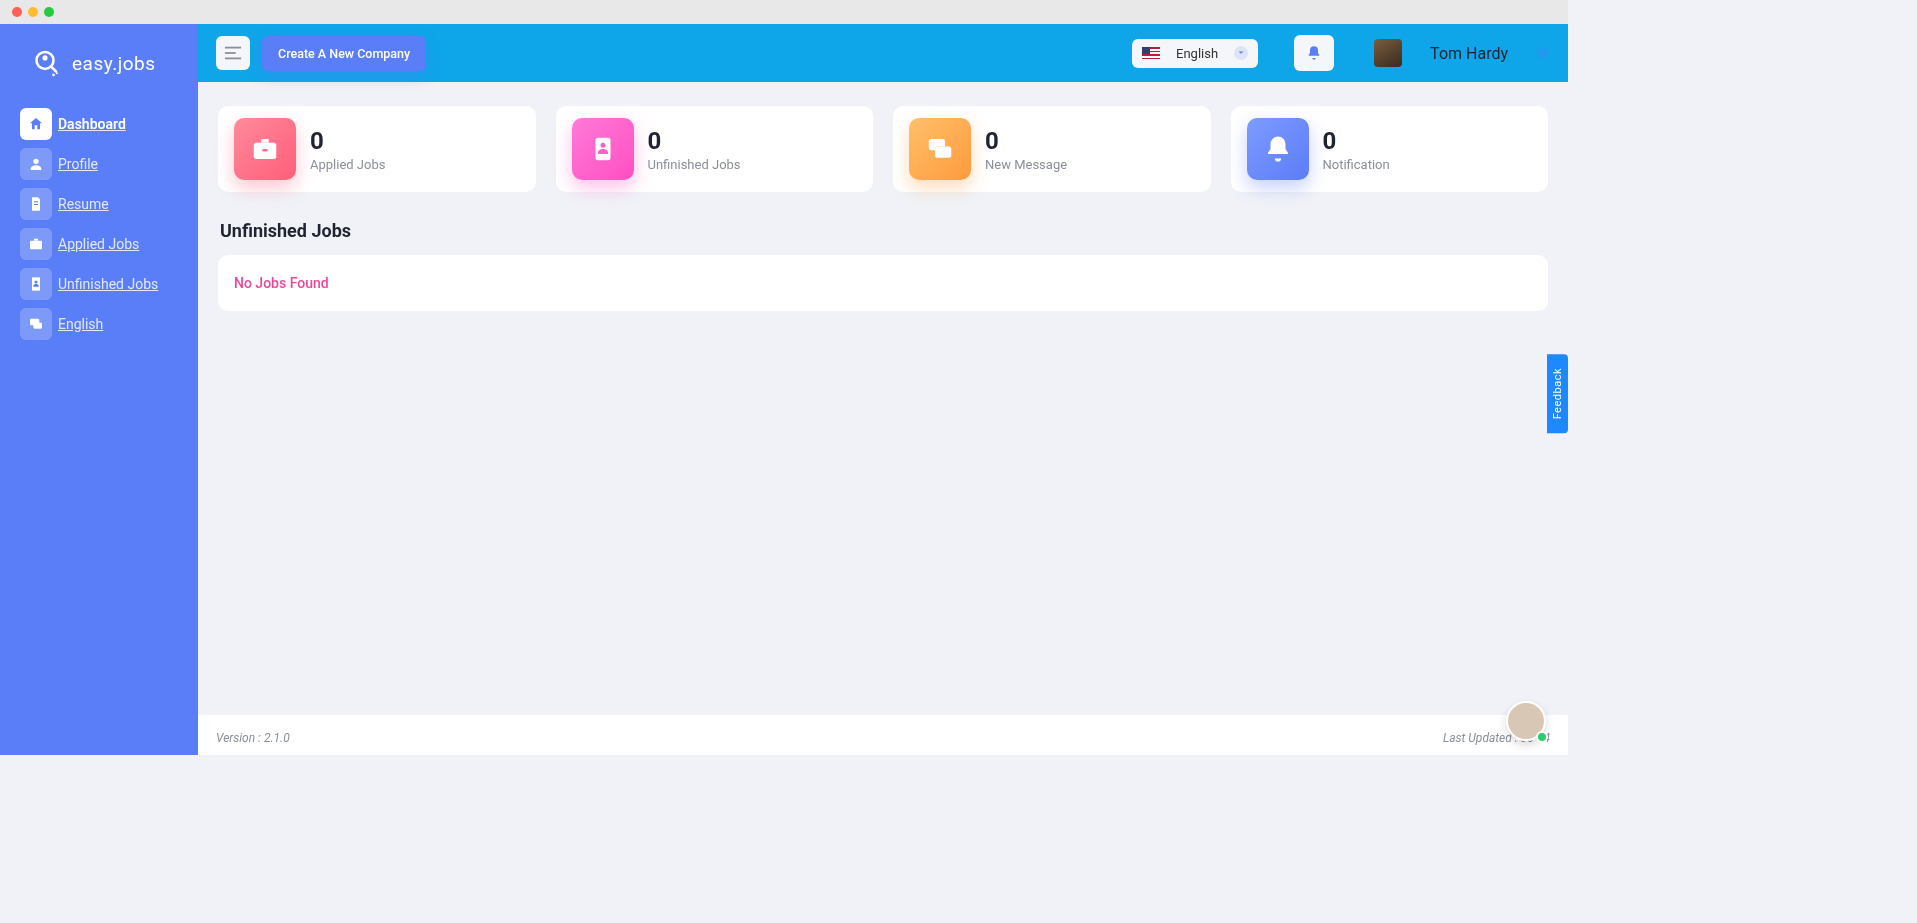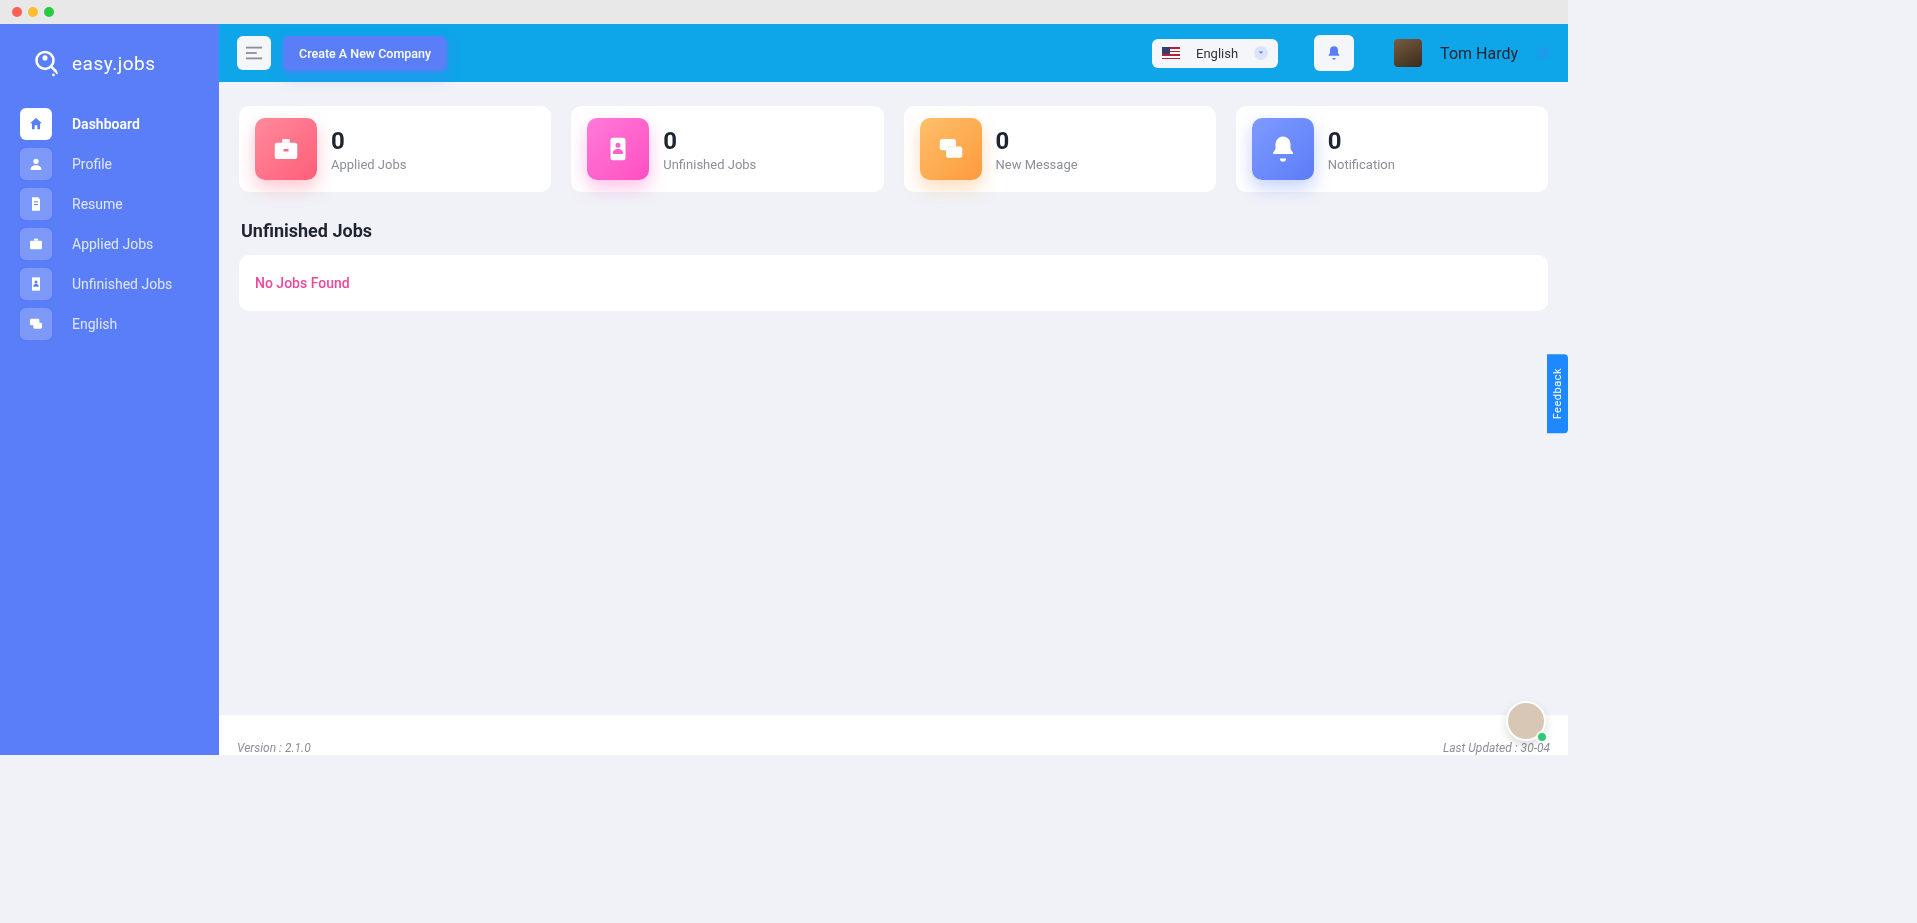--- a/index.html
+++ b/index.html
@@ -7,27 +7,27 @@
 
 
 .titlebar { height: 24px; background: #e8e8e8; display: flex; align-items: center; padding-left: 12px; gap: 6px; }
 .traffic-dot { width: 10px; height: 10px; border-radius: 50%; }
 .dot-red { background: #ff5f57; }
 .dot-yellow { background: #febc2e; }
 .dot-green { background: #28c840; }
 
 .app { display: flex; height: calc(100% - 24px); position: relative; }
 
-.sidebar { width: 219px; background: #597ef7; display: flex; flex-direction: column; color: #fff; padding-top: 10px; }
+.sidebar { width: 198px; background: #597ef7; display: flex; flex-direction: column; color: #fff; padding-top: 10px; }
 .logo-wrap { display: flex; align-items: center; gap: 10px; padding: 12px 18px 24px 28px; }
 .logo-icon { width: 34px; height: 34px; }
 .logo-text { font-size: 19px; font-weight: 400; letter-spacing: .5px; color: #fff; }
 
 .nav { flex: 1; display: flex; flex-direction: column; gap: 8px; padding: 4px 16px; }
-.nav-item { display: flex; align-items: center; gap: 20px; padding: 0 4px; border-radius: 6px; cursor: pointer; font-size: 14px; color: rgba(255,255,255,.82); }
+.nav-item { display: flex; align-items: center; gap: 6px; padding: 0 4px; border-radius: 6px; cursor: pointer; font-size: 14px; color: rgba(255,255,255,.82); text-decoration: underline; }
 .nav-item.active .nav-label { color: #fff; font-weight: 600; }
 .nav-icon-box { width: 32px; height: 32px; background: rgba(255,255,255,.22); border-radius: 6px; display: flex; align-items: center; justify-content: center; flex-shrink: 0; }
 .nav-item.active .nav-icon-box { background: #fff; }
 .nav-item.active .nav-icon-box svg { fill: #597ef7; }
 .nav-icon-box svg { width: 16px; height: 16px; fill: #fff; }
 
 .logout-wrap { padding: 10px 16px 20px; }
 
 .main { flex: 1; display: flex; flex-direction: column; background: #f0f2f7; overflow: hidden; }
 
@@ -37,42 +37,42 @@
 .create-btn { background: #597ef7; color: #fff; border: none; padding: 10px 16px; border-radius: 6px; font-size: 12.5px; font-weight: 500; cursor: pointer; box-shadow: 0 6px 14px rgba(89,126,247,.35); }
 .spacer { flex: 1; }
 .lang-select { background: #f5f6fa; border-radius: 6px; padding: 7px 10px; display: flex; align-items: center; gap: 16px; cursor: pointer; }
 .flag { width: 18px; height: 12px; background: linear-gradient(#b22234 0 15%, #fff 15% 30%, #b22234 30% 45%, #fff 45% 60%, #b22234 60% 75%, #fff 75% 90%, #b22234 90% 100%); position: relative; }
 .flag::before { content:""; position:absolute; left:0; top:0; width:8px; height:7px; background:#3c3b6e; }
 .lang-label { font-size: 13px; color: #333; }
 .chev { width: 14px; height: 14px; background: rgba(89,126,247,.15); border-radius: 50%; display: flex; align-items: center; justify-content: center; }
 .chev svg { width: 8px; height: 8px; fill: #597ef7; }
 .bell-box { width: 40px; height: 36px; background: #f5f6fa; border-radius: 6px; display: flex; align-items: center; justify-content: center; margin-left: 24px; cursor: pointer; }
 .bell-box svg { width: 16px; height: 16px; fill: #597ef7; }
-.user-wrap { display: flex; align-items: center; gap: 18px; margin-left: 28px; cursor: pointer; }
+.user-wrap { display: flex; align-items: center; gap: 28px; margin-left: 28px; cursor: pointer; }
 .avatar { width: 28px; height: 28px; border-radius: 4px; background: linear-gradient(150deg,#7a5c3e,#3a2a1e); }
 .user-name { font-size: 16px; color: #1f2430; }
 
 .content { flex: 1; padding: 24px 20px; overflow: auto; }
 
 .cards { display: grid; grid-template-columns: repeat(4, 1fr); gap: 20px; }
 .card { background: #fff; border-radius: 10px; padding: 12px 16px; display: flex; align-items: center; gap: 14px; }
 .card-icon { width: 62px; height: 62px; border-radius: 10px; display: flex; align-items: center; justify-content: center; }
 .card-icon svg { width: 30px; height: 30px; fill: #fff; }
 .ic-pink1 { background: linear-gradient(135deg,#ff8a9b,#ff5e7a); box-shadow: 0 8px 18px rgba(255,94,122,.35); }
 .ic-pink2 { background: linear-gradient(135deg,#ff7ad9,#ff4fc1); box-shadow: 0 8px 18px rgba(255,79,193,.35); }
 .ic-orange { background: linear-gradient(135deg,#ffc06a,#ff9a3d); box-shadow: 0 8px 18px rgba(255,154,61,.35); }
 .ic-blue { background: linear-gradient(135deg,#7e9bff,#5c7cf7); box-shadow: 0 8px 18px rgba(92,124,247,.35); }
 .card-num { font-size: 24px; font-weight: 700; color: #1f2430; }
 .card-label { font-size: 13px; color: #8a8f99; margin-top: 2px; }
 
 .section-title { font-size: 18px; font-weight: 700; color: #1f2430; margin: 28px 2px 14px; }
 .empty-panel { background: #fff; border-radius: 10px; padding: 20px 16px; }
 .empty-text { color: #ec4899; font-size: 14px; font-weight: 500; }
 
-.footer { background: #fff; height: 40px; display: flex; align-items: flex-end; justify-content: space-between; padding: 0 18px; font-size: 12px; font-style: italic; color: #8a8f99; }
+.footer { background: #fff; height: 40px; display: flex; align-items: flex-start; justify-content: space-between; padding: 16px 18px; font-size: 12px; font-style: italic; color: #8a8f99; }
 
 .feedback-tab { position: absolute; right: 0; top: 330px; background: #1e88ff; color: #fff; font-size: 11px; padding: 14px 4px; border-radius: 4px 0 0 4px; writing-mode: vertical-rl; transform: rotate(180deg); cursor: pointer; letter-spacing: .5px; }
 
 .chat-avatar { position: absolute; right: 22px; bottom: 14px; width: 40px; height: 40px; border-radius: 50%; background: #d8c7b4; border: 2px solid #fff; box-shadow: 0 4px 10px rgba(0,0,0,.15); }
 .presence { position: absolute; right: 20px; bottom: 12px; width: 12px; height: 12px; background: #2ecc71; border: 2px solid #fff; border-radius: 50%; }
 </style>
 </head>
 <body>
 
 <div class="titlebar">

